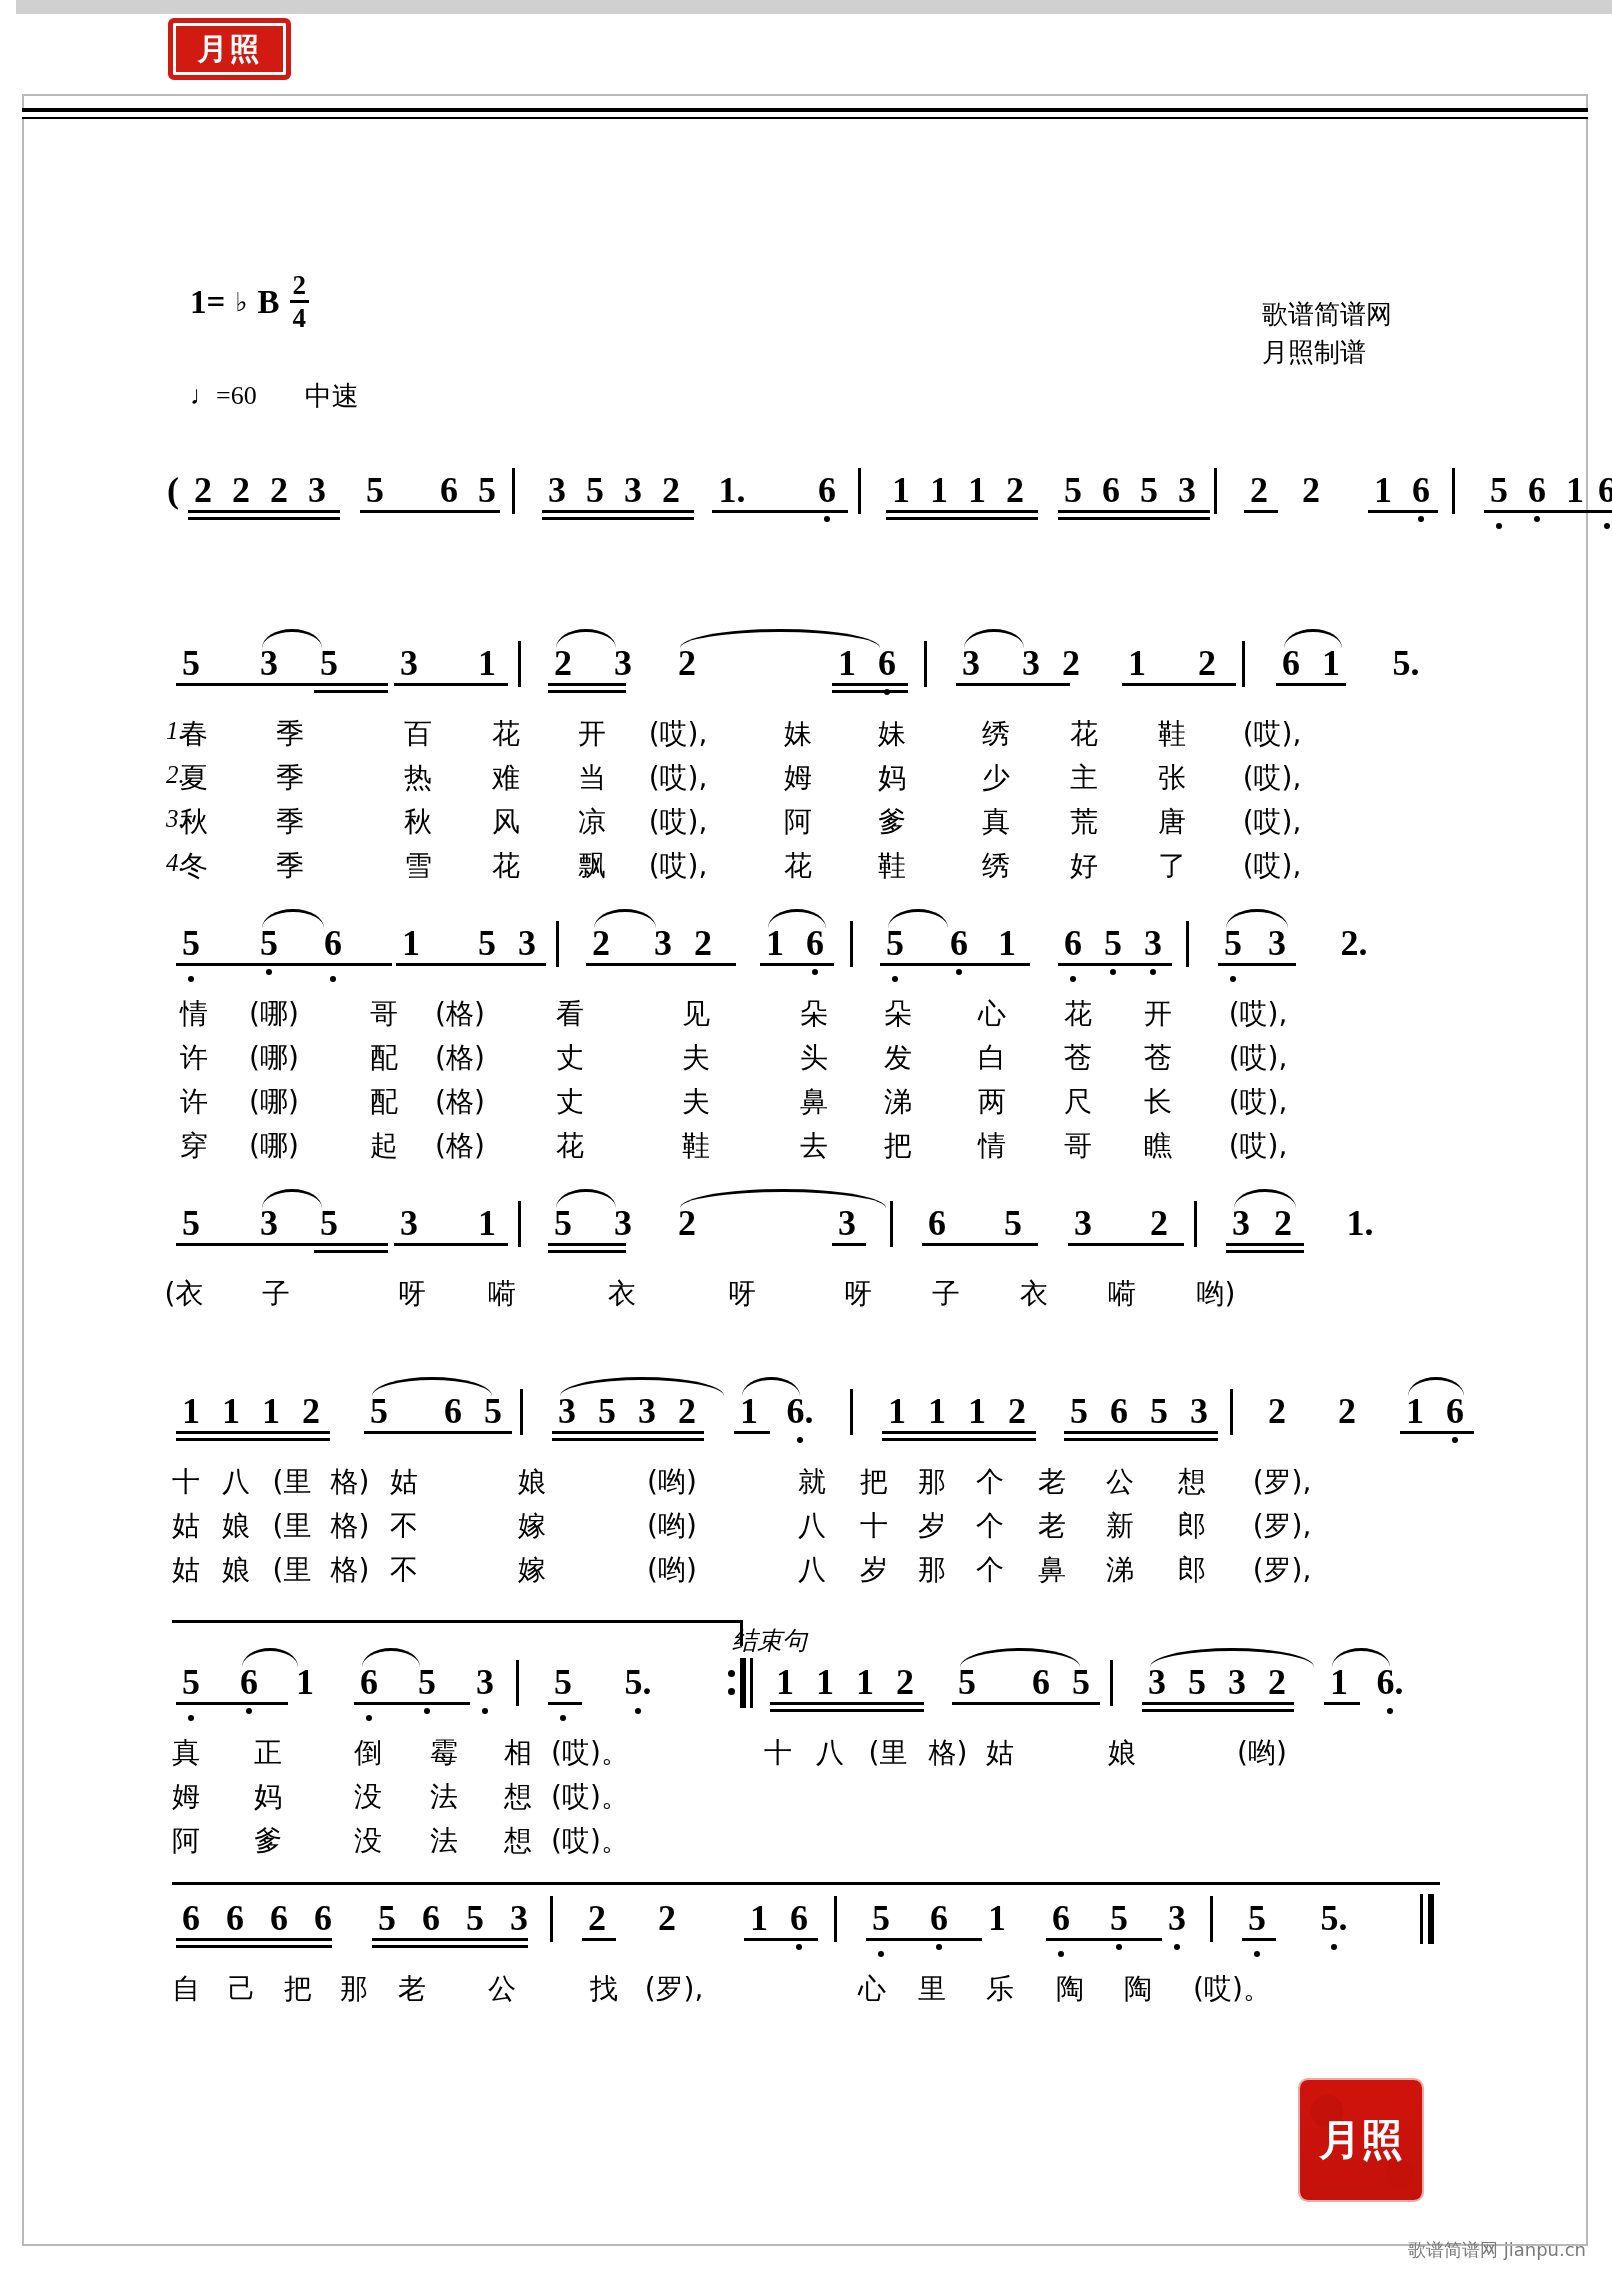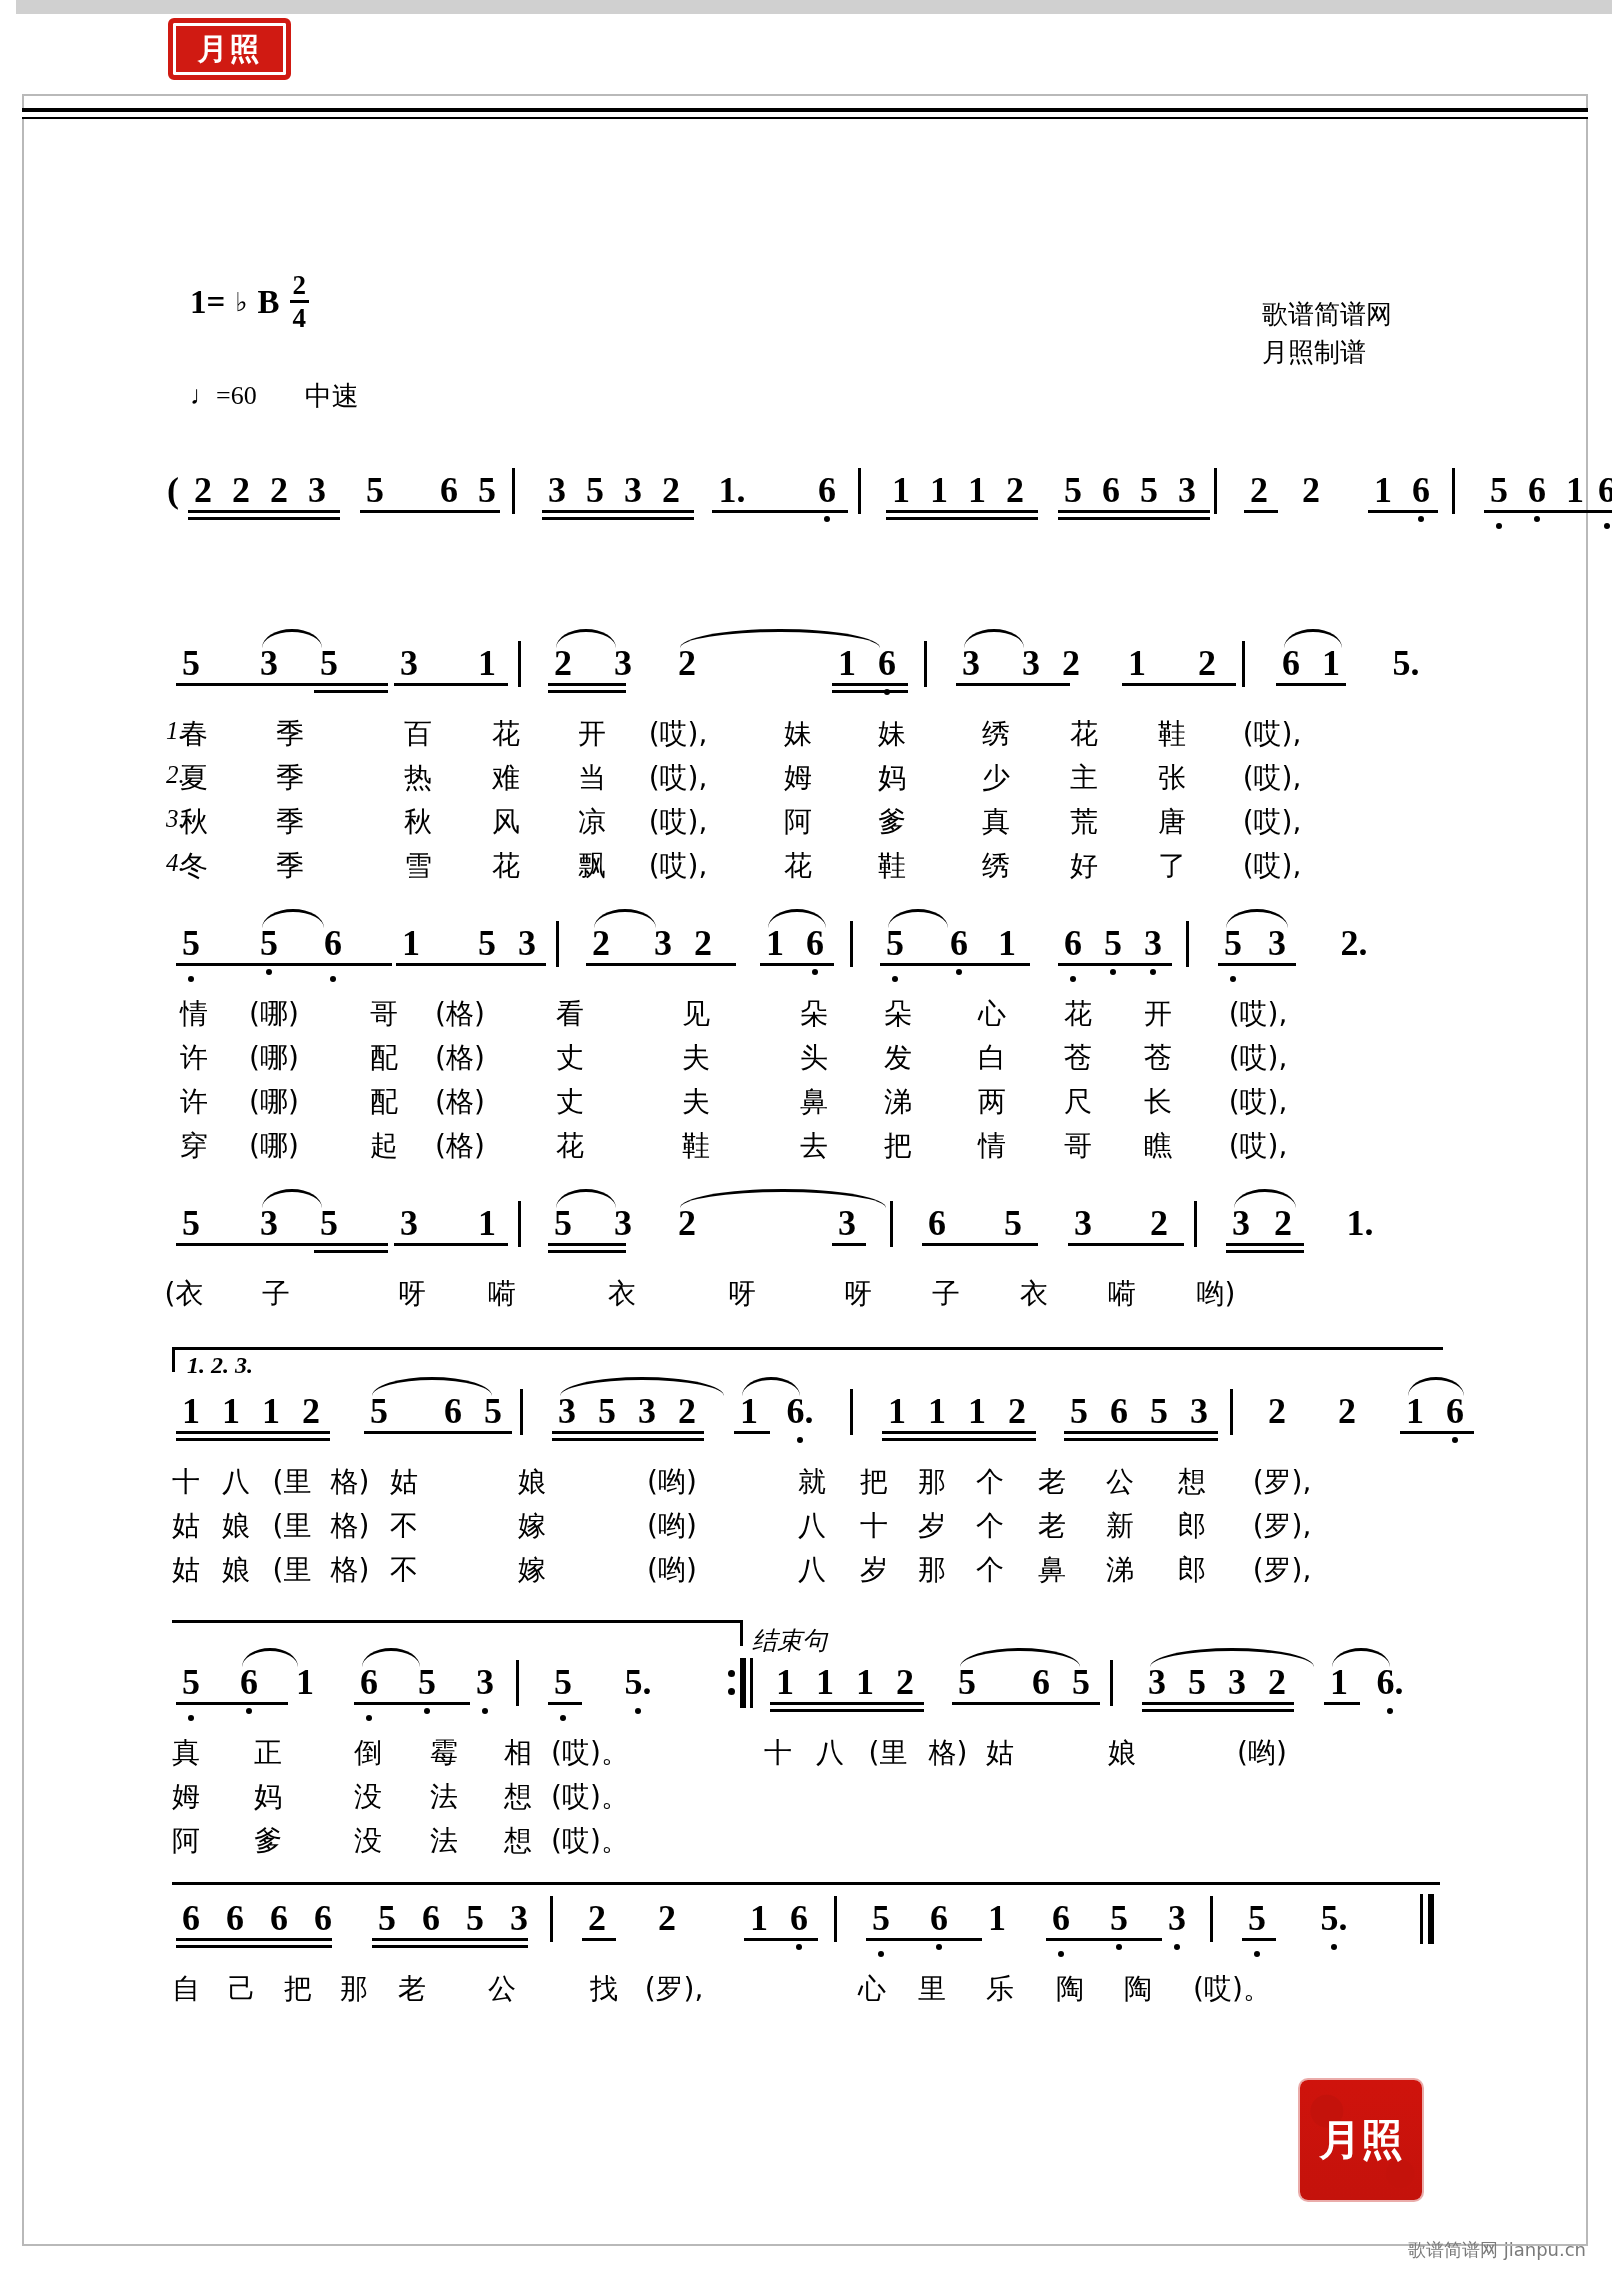--- a/index.html
+++ b/index.html
@@ -548,23 +548,20 @@
           <span class="syl" style="left: 686px; top: 2px;">呀</span>
           <span class="syl" style="left: 774px; top: 2px;">子</span>
           <span class="syl" style="left: 862px; top: 2px;">衣</span>
           <span class="syl" style="left: 950px; top: 2px;">嗬</span>
           <span class="syl" style="left: 1044px; top: 2px;">哟)</span>
         </div>
       </div>
   </div>
 
   <div class="system" style="top:1355px;">
-    <div class="volta" style="left:172px;width:1268px;top:-8px;">
-      <span class="vlabel">1. 2. 3.</span>
-    </div>
     <div class="staffline" id="st-4" style="margin-top:38px;">
         <div class="beam" style="left: 4px; width: 154px; top: 38px;"></div>
         <div class="beam" style="left: 4px; width: 154px; top: 45px;"></div>
         <div class="note" style="left: 4px; width: 30px; top: 0px;">1</div>
         <div class="note" style="left: 44px; width: 30px; top: 0px;">1</div>
         <div class="note" style="left: 84px; width: 30px; top: 0px;">1</div>
         <div class="note" style="left: 124px; width: 30px; top: 0px;">2</div>
         <div class="beam" style="left: 192px; width: 144px; top: 38px;"></div>
         <div class="tie" style="left: 200px; width: 120px; top: -16px;"></div>
         <div class="note" style="left: 192px; width: 30px; top: 0px;">5</div>
@@ -655,21 +652,21 @@
           <span class="syl" style="left: 948px; top: 2px;">涕</span>
           <span class="syl" style="left: 1020px; top: 2px;">郎</span>
           <span class="syl" style="left: 1110px; top: 2px;">(罗),</span>
         </div>
       </div>
   </div>
 
   <div class="system" style="top:1620px;">
     <div class="voltaplain" style="left:172px;width:570px;top:0px;"></div>
     <div class="voltaend" style="left:740px;top:0px;height:26px;"></div>
-    <span class="endlabel" style="left:752px;top:4px;">结束句</span>
+    <span class="endlabel" style="left:732px;top:4px;">结束句</span>
     <div class="staffline" id="st-5" style="margin-top:44px;">
         <div class="beam" style="left: 4px; width: 112px; top: 38px;"></div>
         <div class="note" style="left: 4px; width: 30px; top: 0px;">5<span class="dot-low" style="top: 51px;"></span></div>
         <div class="tie" style="left: 70px; width: 56px; top: -16px;"></div>
         <div class="note" style="left: 62px; width: 30px; top: 0px;">6<span class="dot-low" style="top: 44px;"></span></div>
         <div class="note" style="left: 118px; width: 30px; top: 0px;">1</div>
         <div class="beam" style="left: 182px; width: 116px; top: 38px;"></div>
         <div class="tie" style="left: 190px; width: 58px; top: -16px;"></div>
         <div class="note" style="left: 182px; width: 30px; top: 0px;">6<span class="dot-low" style="top: 51px;"></span></div>
         <div class="note" style="left: 240px; width: 30px; top: 0px;">5<span class="dot-low" style="top: 44px;"></span></div>

